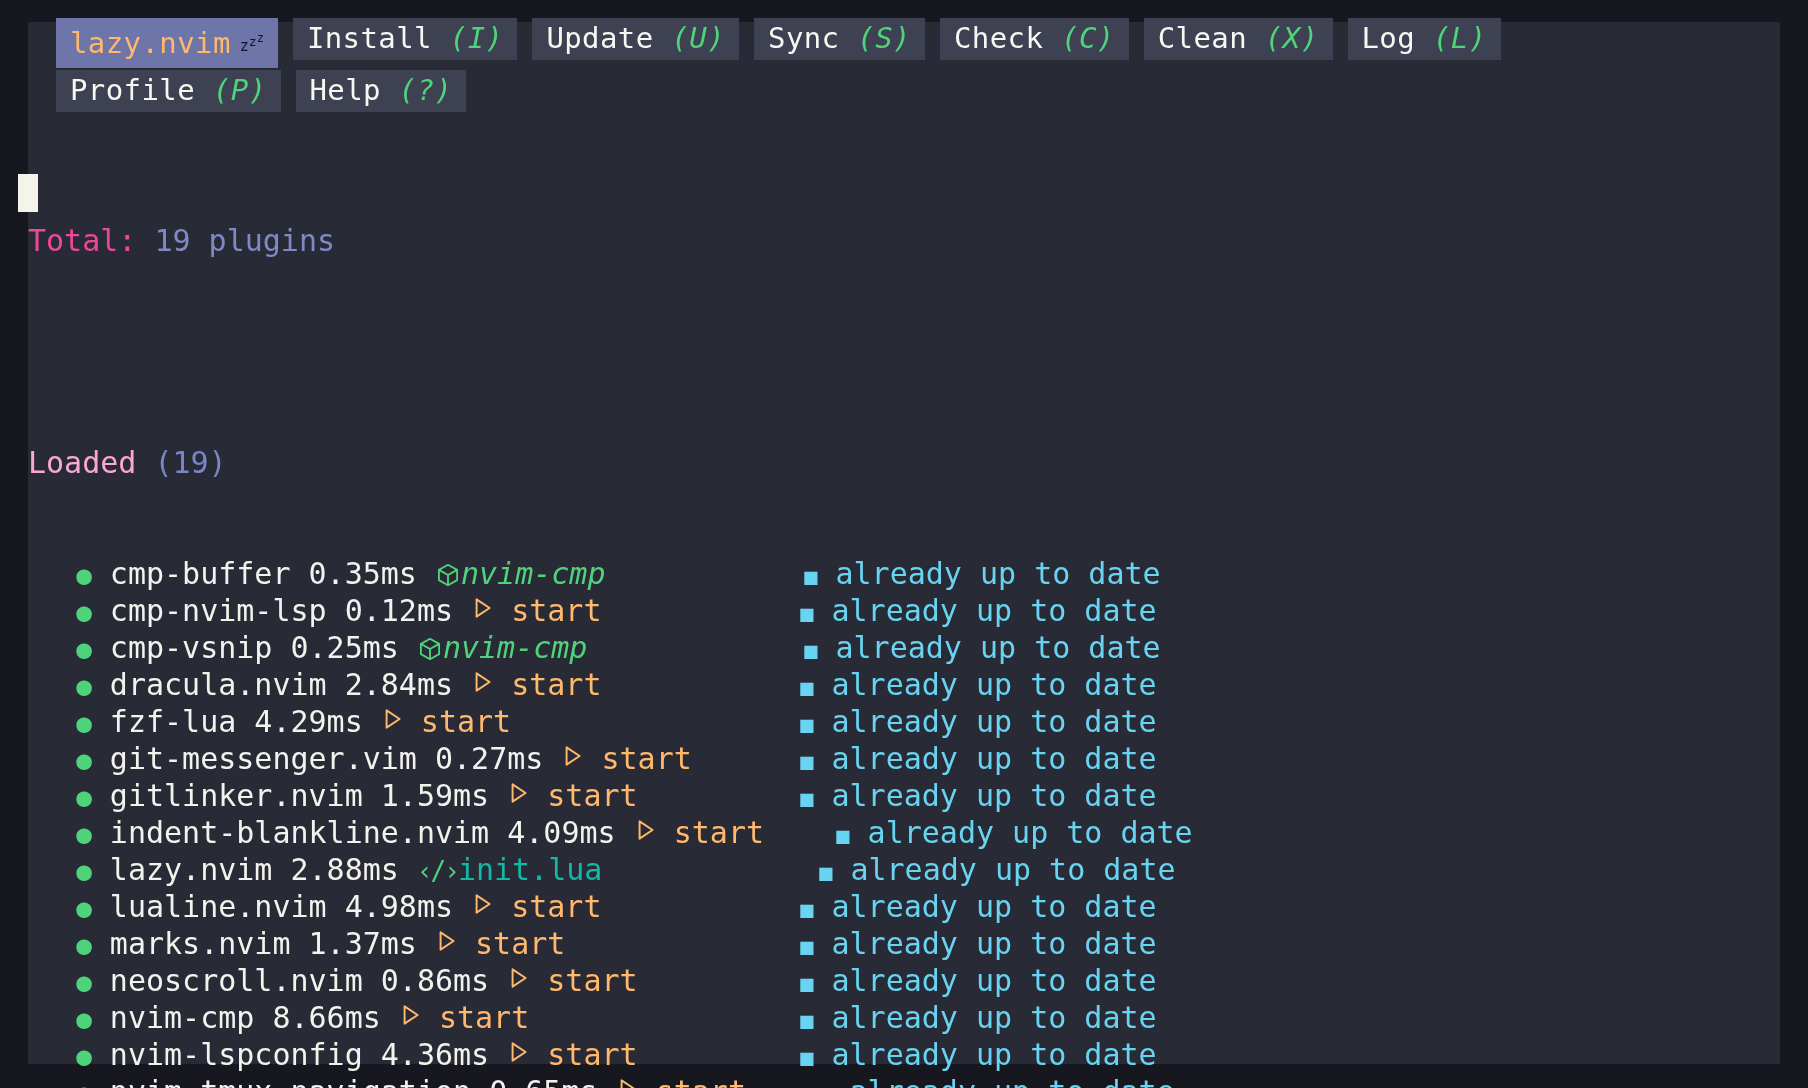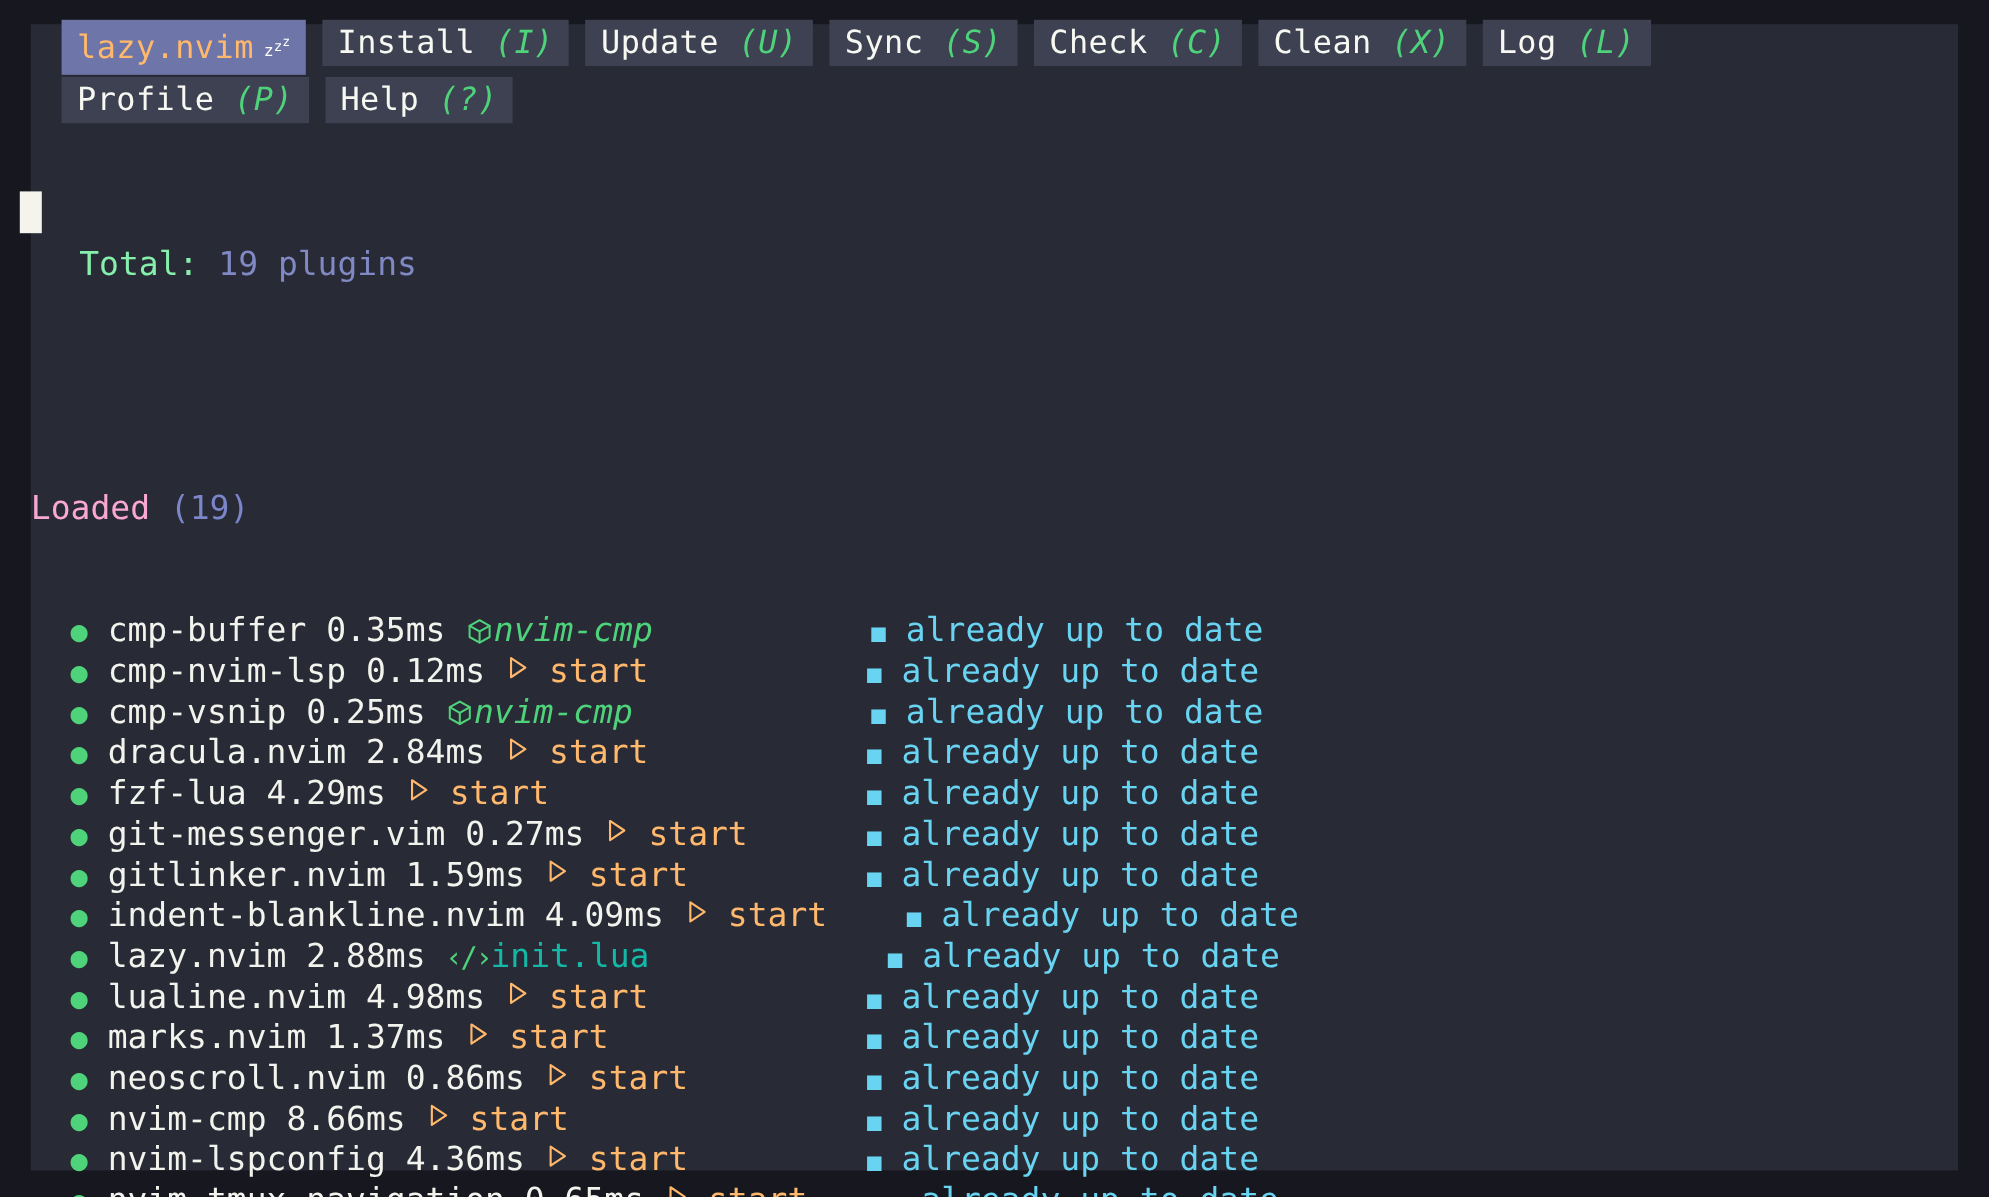--- a/index.html
+++ b/index.html
@@ -67,21 +67,21 @@
   .tab .key {
     color: #4fd37a;
     font-style: italic;
   }
   .tab.active {
     background: #6e75a8;
     color: #ffb86c;
   }
   .tab.active .zzz {
     font-size: 15px;
-    color: #ffffff;
+    color: #0f172a;
     letter-spacing: 0;
     vertical-align: 2px;
     text-align: right;
   }
   .tab.active .zzz .z2 { vertical-align: 5px; font-size: 13px; }
   .tab.active .zzz .z3 { vertical-align: 9px; font-size: 12px; }
 
   
   #content {
     position: absolute;
@@ -89,30 +89,31 @@
     top: 148px;
     width: 1700px;
     font-size: 30px;
     line-height: 37px;
     color: #f8f8f2;
     white-space: pre;
   }
   .line { height: 37px; white-space: pre; }
   .spacer { height: 37px; }
 
-  .label { color: #86efac; padding-left: 44px; }
+  .label { color: #ec4899; }
   .count { color: #8189c4; }
   .section-title { color: #f9a8d4; }
   .section-count { color: #7b85c9; }
 
   
   .plugin-row {
     height: 37px;
     white-space: pre;
     display: block;
+    padding-left: 12px;
   }
   .bullet {
     color: #4fd37a;
     font-size: 26px;
   }
   .pname { color: #f3f3ed; }
   .ptime { color: #f3f3ed; }
 
   .reason-start { color: #ffb86c; }
   .reason-src   { color: #4fd37a; font-style: italic; }

